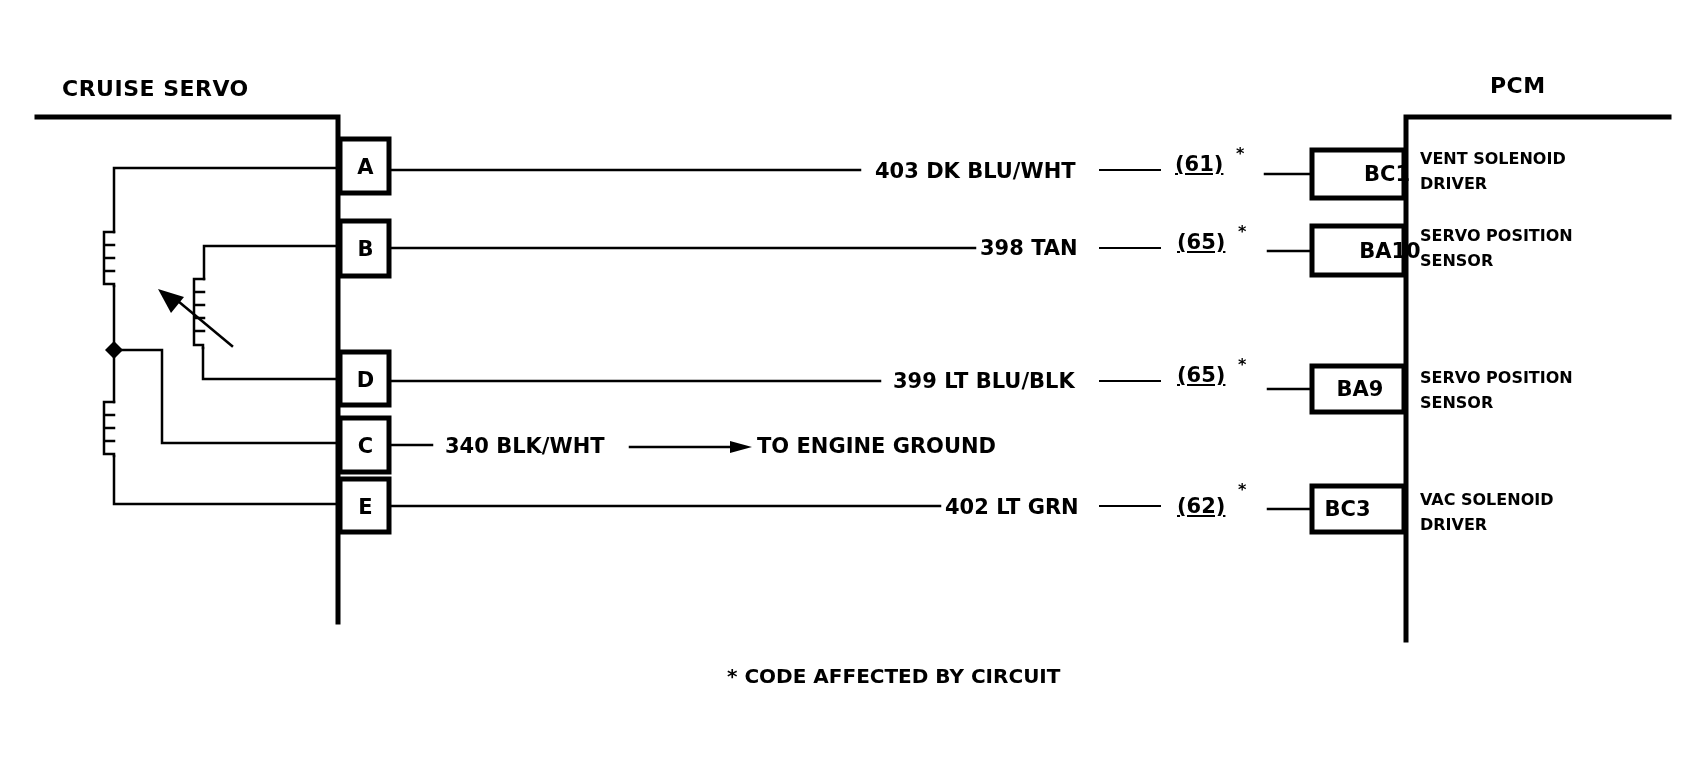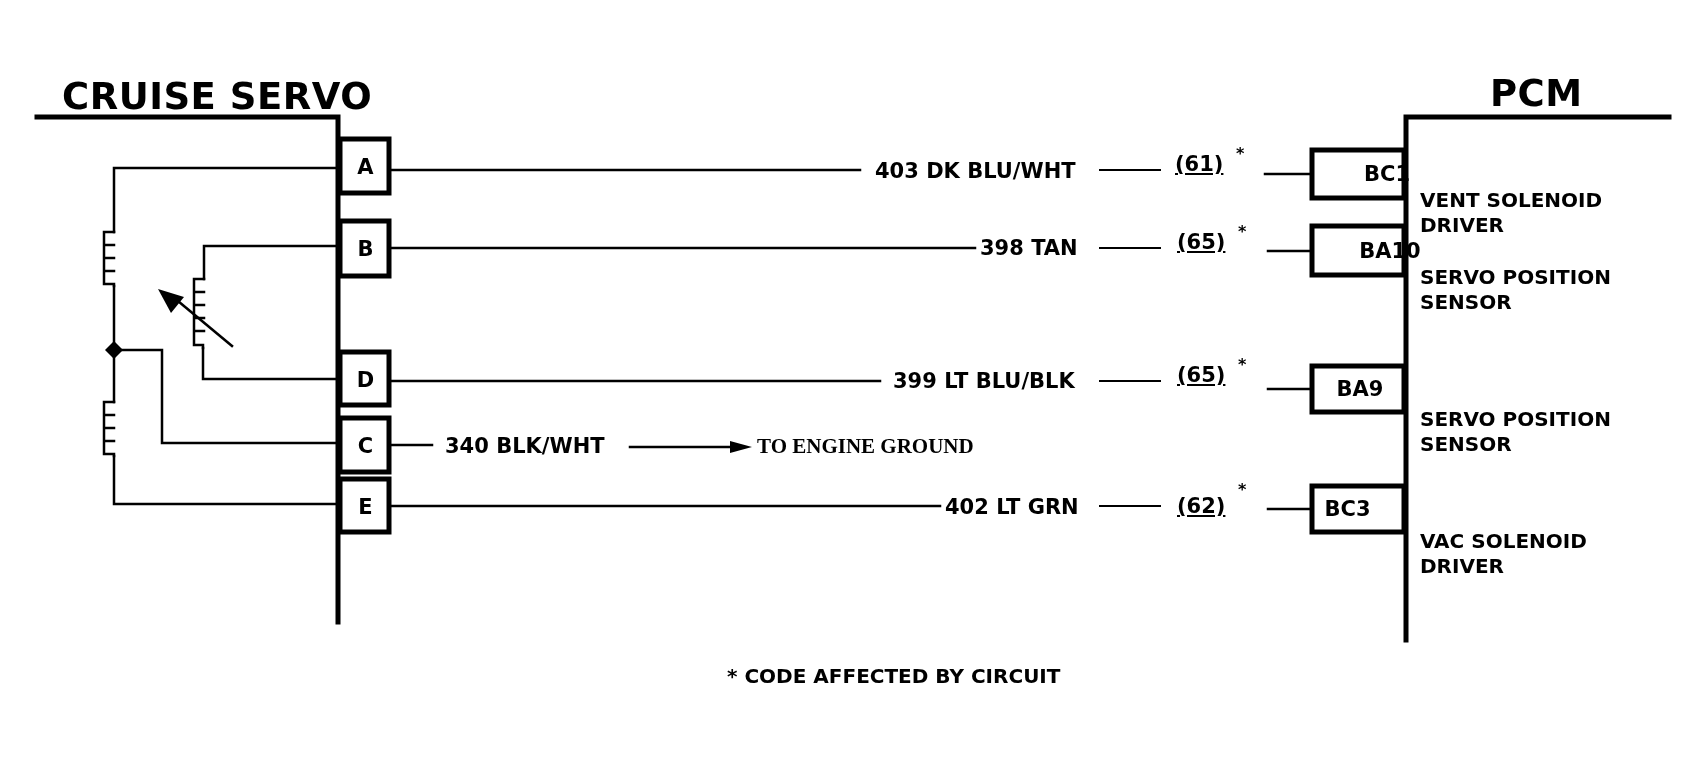--- a/index.html
+++ b/index.html
@@ -1,22 +1,22 @@
 <!DOCTYPE html>
 <html><head>
 <meta charset="utf-8">
 <style>
   html, body { margin:0; padding:0; background:#ffffff; }
   body { width:1703px; height:760px; position:relative; overflow:hidden; font-family:"DejaVu Sans", sans-serif; color:#000; }
   svg { position:absolute; left:0; top:0; }
   .lbl { position:absolute; font-weight:bold; white-space:nowrap; line-height:1; color:#000; }
-  .title { font-size:37px; letter-spacing:0.5px; }
+  .title { font-size:22px; letter-spacing:0.5px; }
   .wire { font-size:21px; }
   .pin { font-size:21px; text-align:center; }
-  .func { font-size:20px; line-height:25px;margin-top:42px; }
+  .func { font-size:16px; line-height:25px; }
   .code { font-size:21px;text-decoration:underline; }
   .star { font-size:16px; }
   .foot { font-size:20px; }
 </style>
 </head>
 <body>
 
 <svg width="1703" height="760" viewBox="0 0 1703 760" xmlns="http://www.w3.org/2000/svg">
   <g stroke="#000" fill="none" stroke-linecap="square">
 
@@ -82,21 +82,21 @@
 <div class="lbl pin" style="left:342px; top:239px; width:47px;">B</div>
 <div class="lbl pin" style="left:342px; top:370px; width:47px;">D</div>
 <div class="lbl pin" style="left:342px; top:436px; width:47px;">C</div>
 <div class="lbl pin" style="left:342px; top:497px; width:47px;">E</div>
 
 <div class="lbl wire" style="left:875px; top:161px;">403 DK BLU/WHT</div>
 <div class="lbl wire" style="left:980px; top:238px;">398 TAN</div>
 <div class="lbl wire" style="left:893px; top:371px;">399 LT BLU/BLK</div>
 <div class="lbl wire" style="left:945px; top:497px;">402 LT GRN</div>
 <div class="lbl wire" style="left:445px; top:436px;">340 BLK/WHT</div>
-<div class="lbl wire" style="left:757px; top:436px;font-family:Liberation Serif, serif;">TO ENGINE GROUND</div>
+<div class="lbl wire" style="left:757px; top:436px;">TO ENGINE GROUND</div>
 
 <div class="lbl code" style="left:1175px; top:154px;">(61)</div>
 <div class="lbl star" style="left:1236px; top:146px;">*</div>
 <div class="lbl code" style="left:1177px; top:232px;">(65)</div>
 <div class="lbl star" style="left:1238px; top:224px;">*</div>
 <div class="lbl code" style="left:1177px; top:365px;">(65)</div>
 <div class="lbl star" style="left:1238px; top:357px;">*</div>
 <div class="lbl code" style="left:1177px; top:496px;text-align:center;">(62)</div>
 <div class="lbl star" style="left:1238px; top:482px;">*</div>
 

